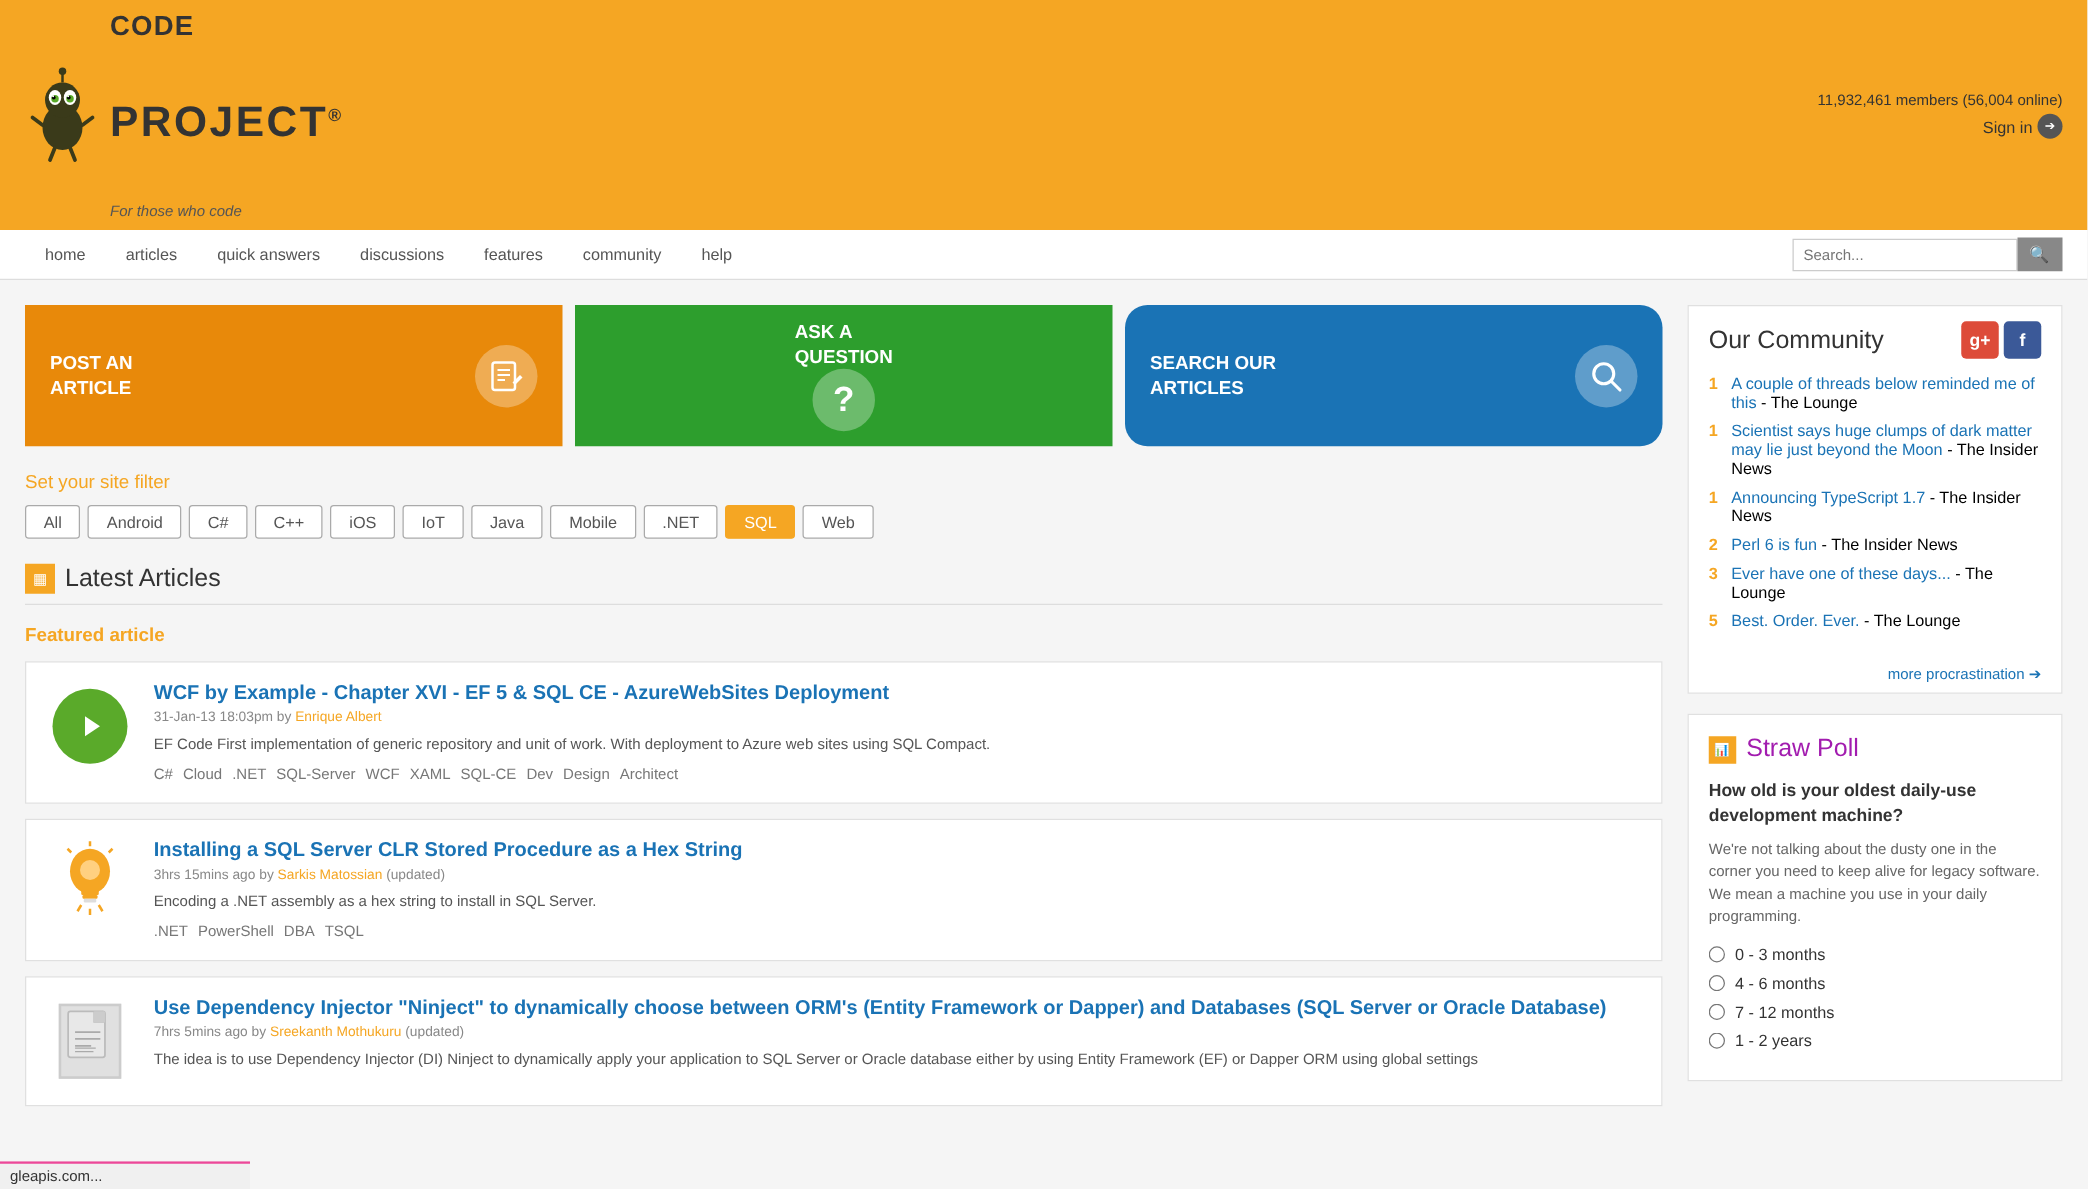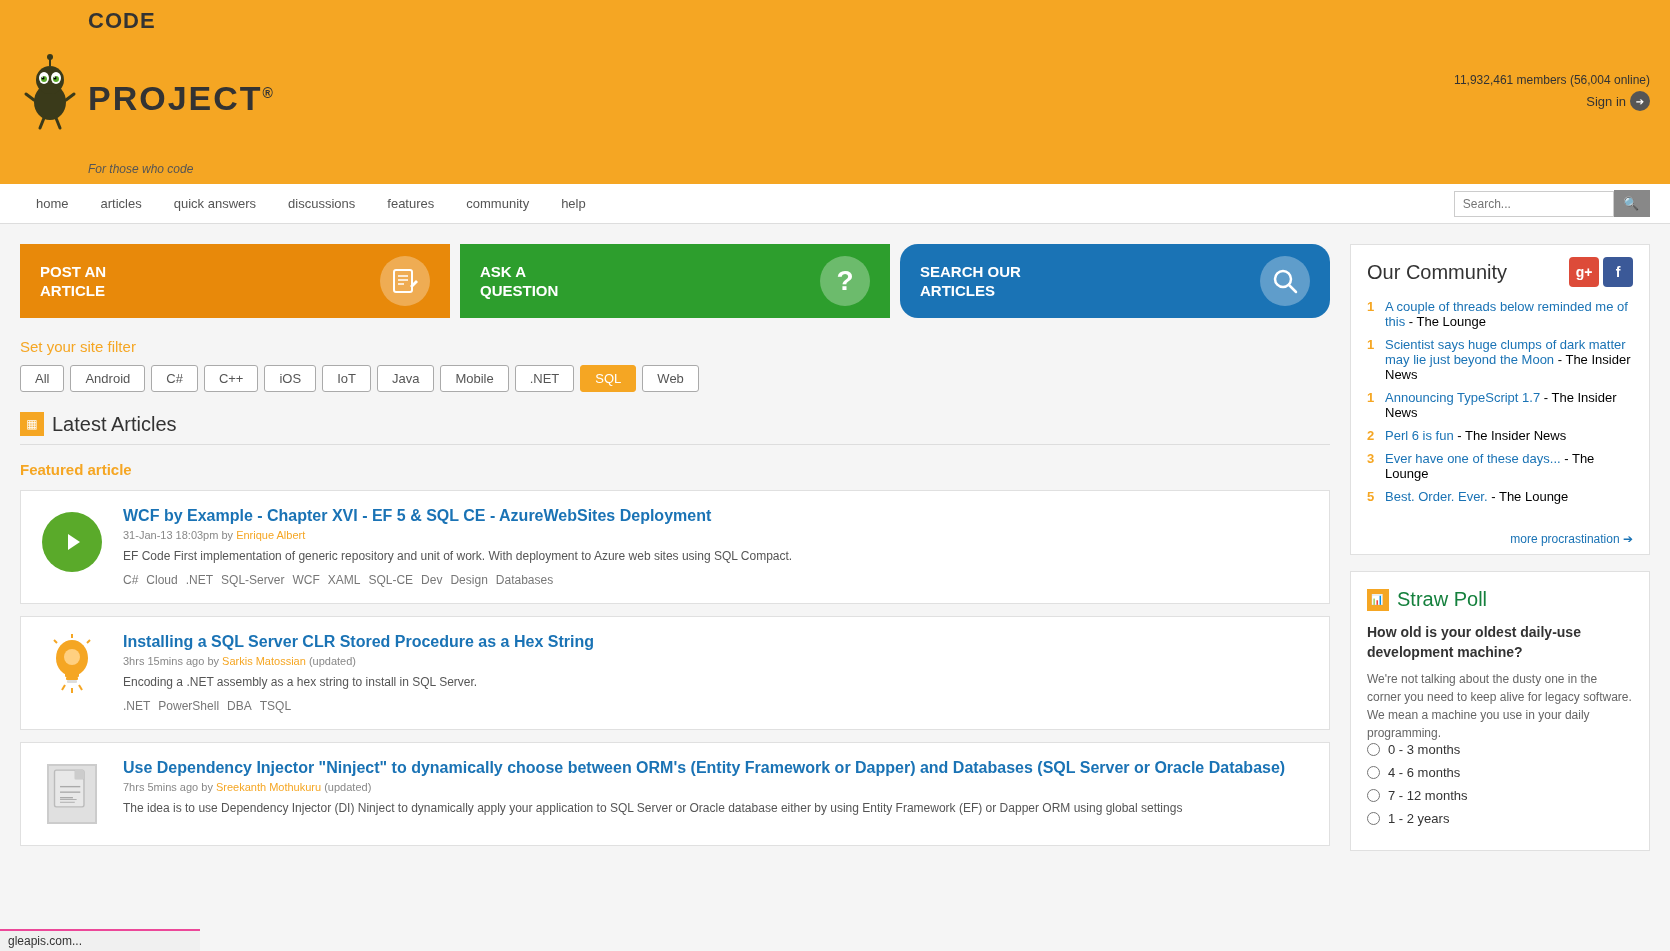--- a/index.html
+++ b/index.html
@@ -139,21 +139,21 @@
       justify-content: space-between;
       padding: 12px 20px;
       color: white;
       text-decoration: none;
       font-weight: bold;
       font-size: 16px;
       cursor: pointer;
       border: none;
     }
     .btn-orange { background: #e8890a; }
-    .btn-green { background: #2d9e2d; }
+    .btn-green { background: #2d9e2d; flex-direction: column; }
     .btn-icon {
       width: 50px;
       height: 50px;
       border-radius: 50%;
       background: rgba(255,255,255,0.3);
       display: flex;
       align-items: center;
       justify-content: center;
       font-size: 24px;
     }
@@ -373,32 +373,33 @@
       background: #f5a623;
       display: inline-flex;
       align-items: center;
       justify-content: center;
       color: white;
       font-size: 10px;
     }
     .poll-title {
       font-size: 20px;
       font-weight: normal;
-      color: #15803d;
+      color: #a21caf;
     }
     .poll-question {
       font-size: 14px;
       font-weight: bold;
       color: #333;
       margin-bottom: 8px;
       line-height: 1.4;
     }
     .poll-desc {
       font-size: 12px;
       color: #666;
+      margin-bottom: 14px;
       line-height: 1.5;
     }
     .poll-option {
       display: flex;
       align-items: center;
       gap: 8px;
       margin-bottom: 8px;
       font-size: 13px;
     }
     .poll-option input[type="radio"] { cursor: pointer; }
@@ -466,21 +467,21 @@
 
 <div class="nav-bar">
   <a class="nav-item">home</a>
   <a class="nav-item">articles</a>
   <a class="nav-item">quick answers</a>
   <a class="nav-item">discussions</a>
   <a class="nav-item">features</a>
   <a class="nav-item">community</a>
   <a class="nav-item">help</a>
   <div class="nav-search">
-    <input type="text" style="border: 1px solid rgb(204, 204, 204); padding: 5px 8px; width: 160px; font-size: 12px; outline: none;" placeholder="Search...">
+    <input type="text" style="border: 1px solid rgb(204, 204, 204); padding: 5px 8px; width: 180px; font-size: 12px; outline: none;" placeholder="Search...">
     <button class="nav-search-btn">🔍</button>
   </div>
 </div>
 
 <div class="main-container">
 
   <div class="content-area">
 
     <div class="action-buttons">
       <button class="action-btn btn-orange">
@@ -556,21 +557,21 @@
           <div class="article-tags">
             <span>C#</span>
             <span>Cloud</span>
             <span>.NET</span>
             <span>SQL-Server</span>
             <span>WCF</span>
             <span>XAML</span>
             <span>SQL-CE</span>
             <span>Dev</span>
             <span>Design</span>
-            <span>Databases</span>
+            <span>Architect</span>
           </div>
         </div>
       </div>
 
       <div class="article-item">
         <div class="article-thumb">
           <div class="bulb-icon">
             <svg width="55" height="65" viewBox="0 0 55 65">
               <ellipse cx="27" cy="25" rx="16" ry="18" fill="#f5a623"></ellipse>
               <rect x="20" y="40" width="14" height="4" rx="1" fill="#f5a623"></rect>

